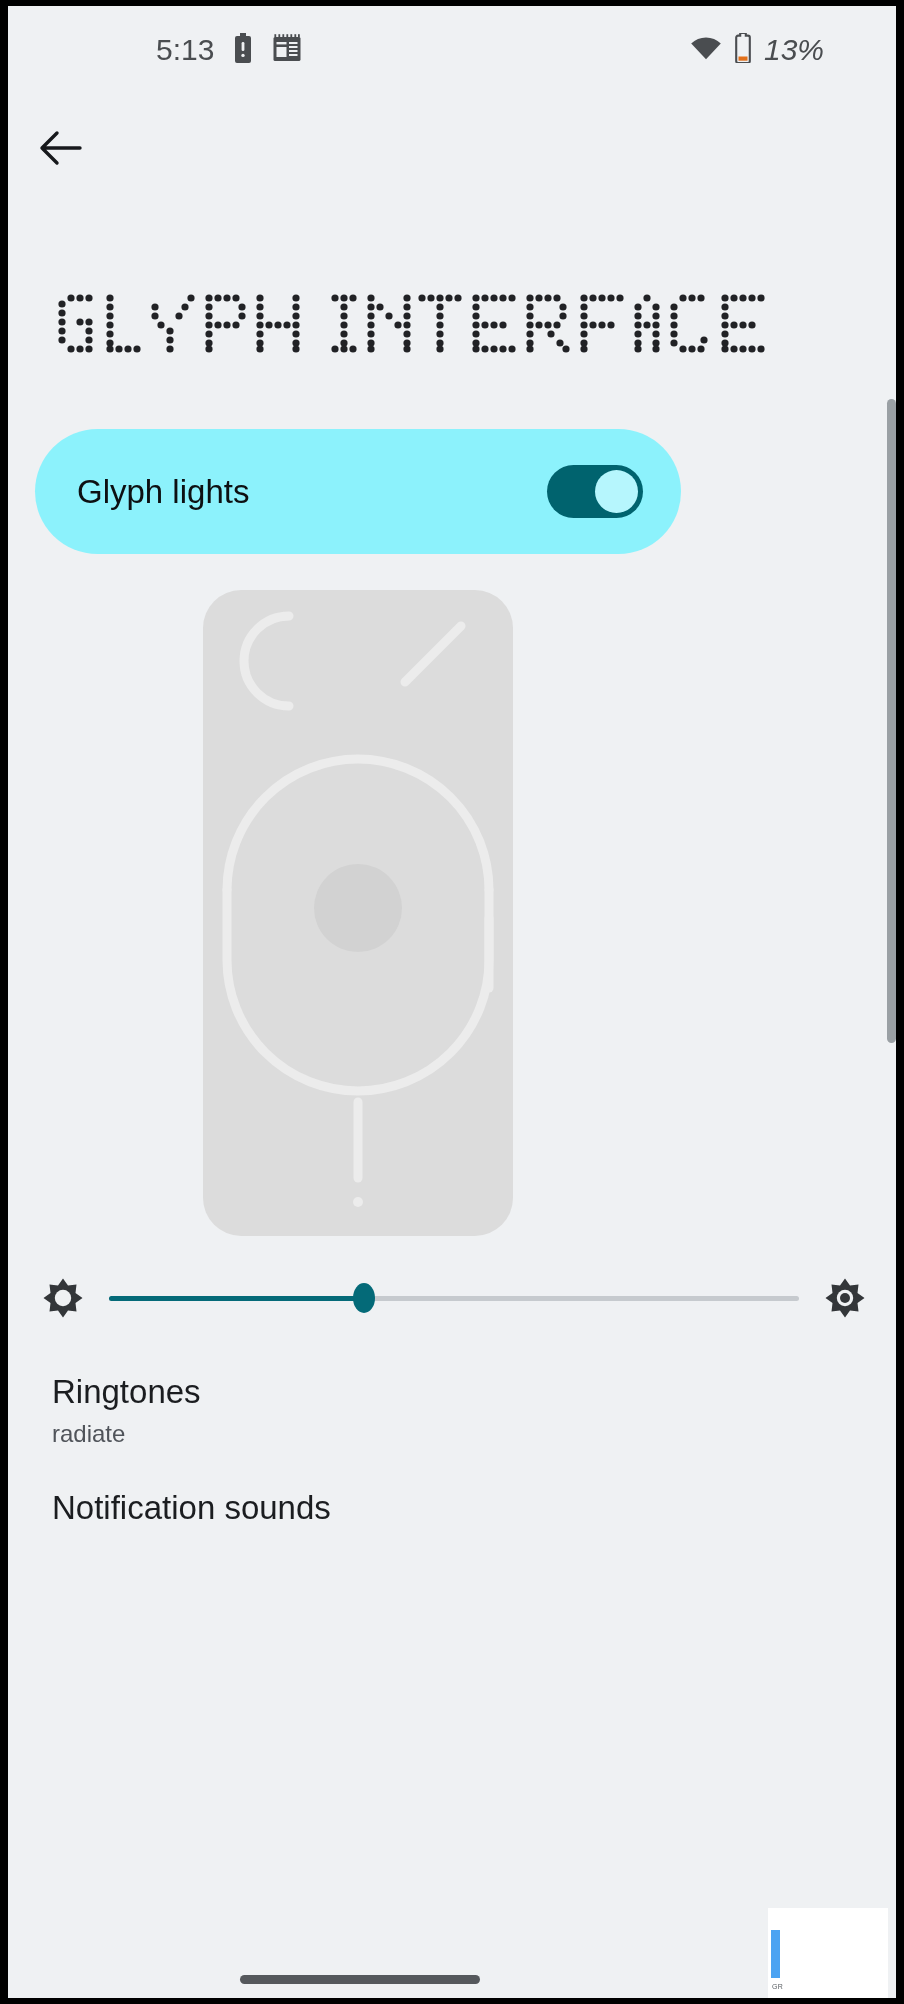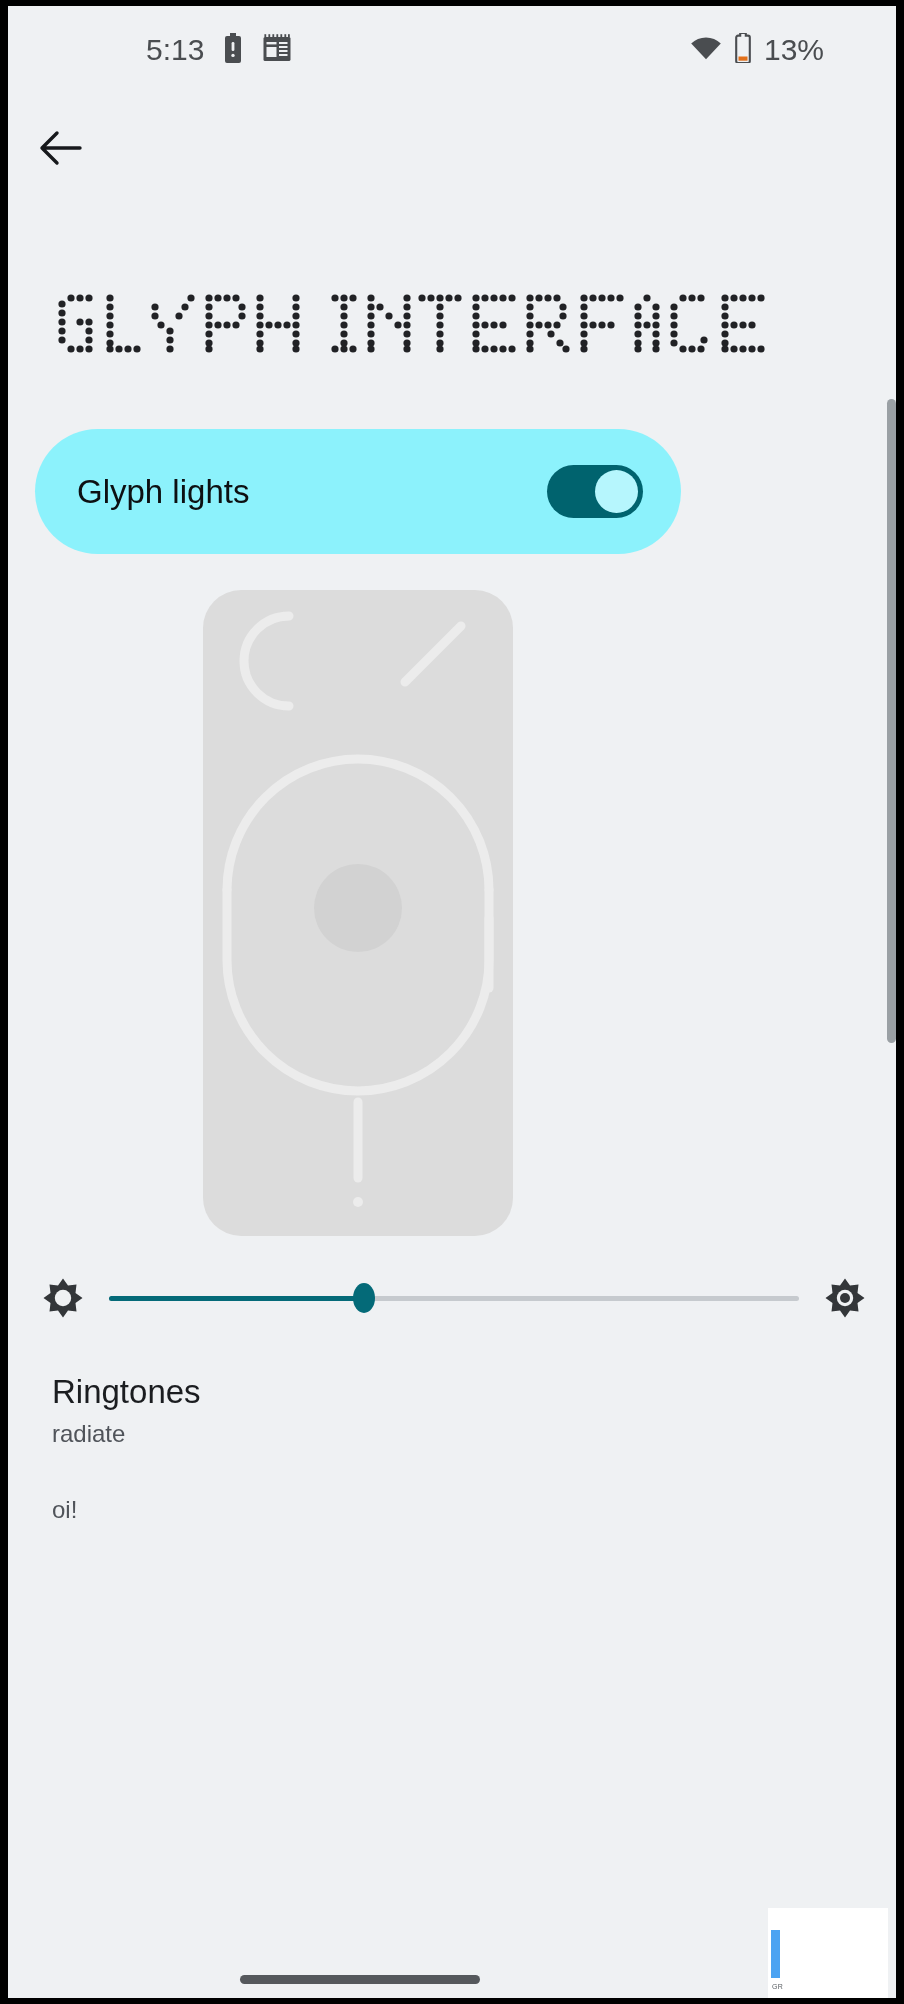--- a/index.html
+++ b/index.html
@@ -26,41 +26,42 @@
   .statusbar {
     position: absolute;
     left: 0; top: 0;
     width: 888px;
     height: 88px;
     display: flex;
     align-items: center;
   }
   .status-left {
     position: absolute;
-    left: 138px;
+    left: 148px;
     display: flex;
     align-items: center;
     gap: 18px;
   }
   .status-clock {
     font-size: 30px;
     color: #4a4d50;
     letter-spacing: 0px;
     font-family: "Liberation Sans", sans-serif;
   }
   .status-right {
     position: absolute;
     right: 72px;
     display: flex;
     align-items: center;
     gap: 12px;
   }
   .battery-pct {
     font-size: 30px;
     color: #4a4d50;
+    font-style: italic;
   }
   .sicon { display: block; }
 
   
   .backbtn {
     position: absolute;
     left: 24px;
     top: 114px;
     width: 56px;
     height: 56px;
@@ -590,21 +591,21 @@
       </svg>
     </span>
   </div>
 
   <div class="list-row row-ringtones">
     <div class="row-title">Ringtones</div>
     <div class="row-sub">radiate</div>
   </div>
 
   <div class="list-row row-notifsounds">
-    <div class="row-sub">oi!</div>
+    <div class="row-title">Notification sounds</div>
   </div>
 
   <div class="overlay-card"></div>
   <div class="overlay-bar"></div>
   <div class="overlay-text">GR</div>
 
   <div class="gesture-bar"></div>
 
 </div>
 

